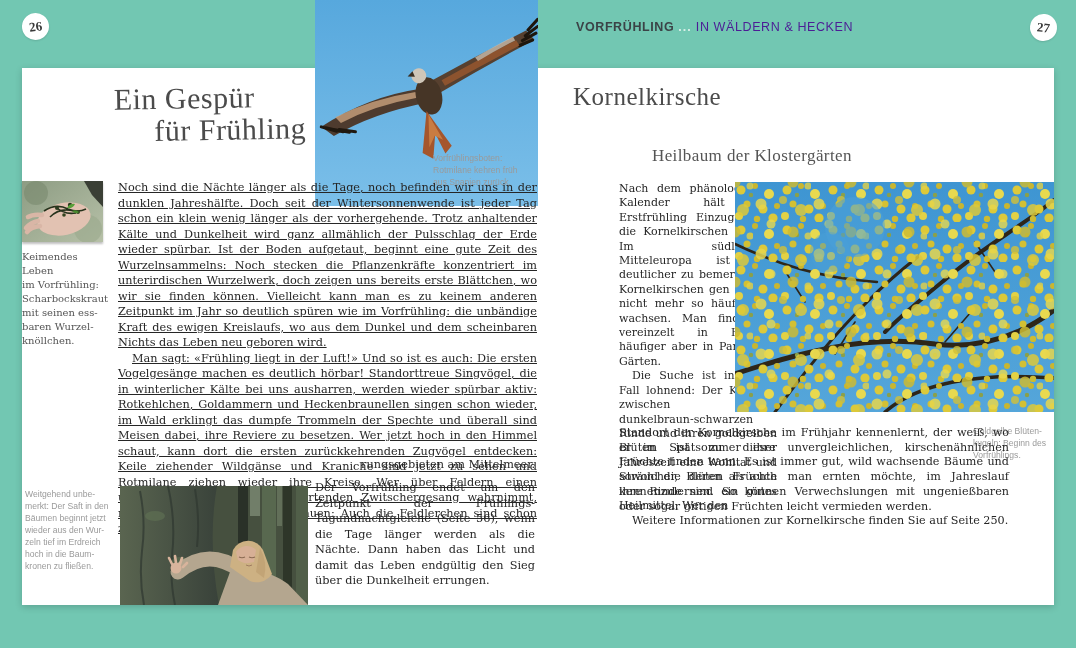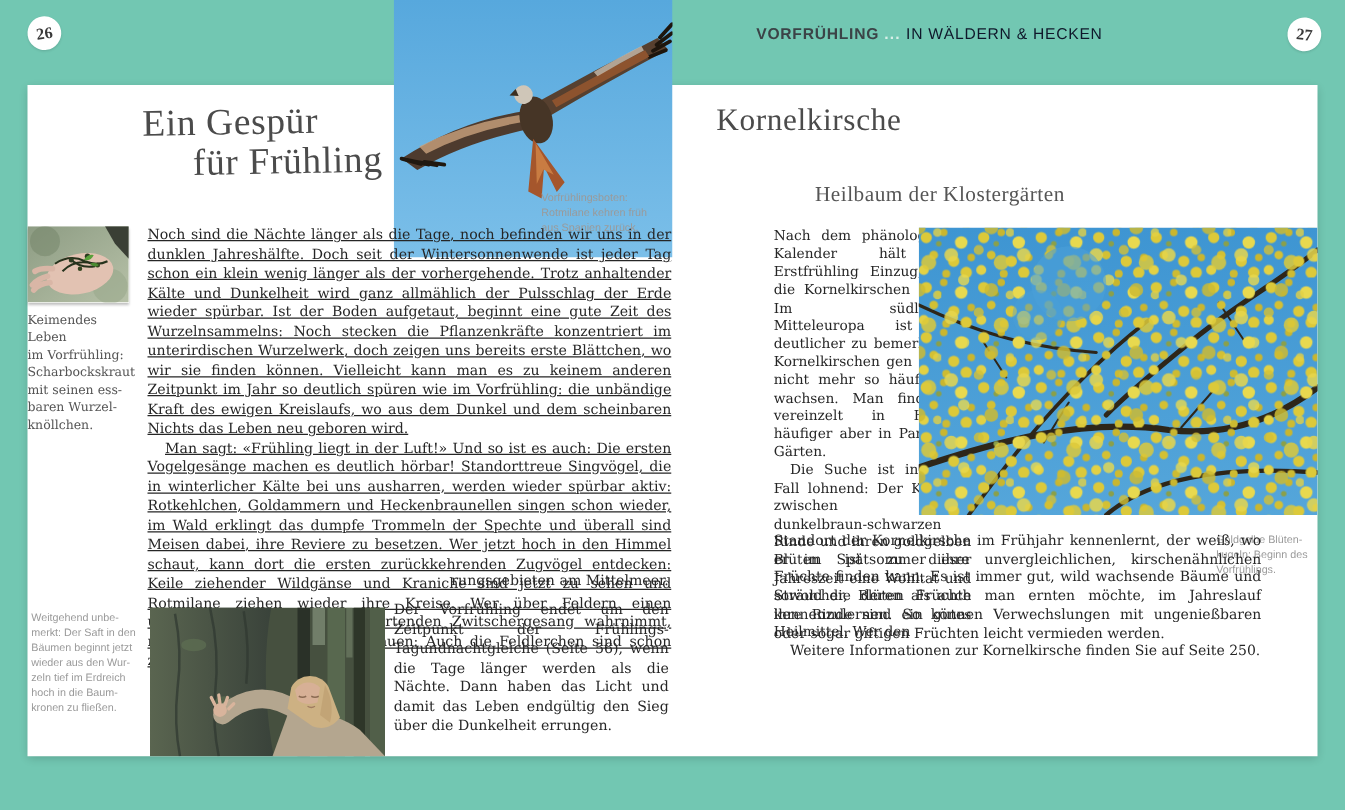--- a/index.html
+++ b/index.html
@@ -15,23 +15,23 @@
     font-family:cursive;font-size:13px;font-weight:bold;color:#3a3a3a;
     box-shadow:0 1px 2px rgba(0,0,0,.12);
   }
   #badge-left{left:22px;top:13px;transform:rotate(-8deg);}
   #badge-right{left:1030px;top:14px;transform:rotate(6deg);}
   .running-head{
     position:absolute;left:576px;top:20px;
     font-family:"Liberation Sans",sans-serif;font-size:12.5px;letter-spacing:.6px;
     white-space:nowrap;
   }
-  .running-head .rh-bold{font-weight:bold;color:#3b4347;margin-left:29px;}
+  .running-head .rh-bold{font-weight:bold;color:#3b4347;}
   .running-head .rh-sep{color:#d9efe8;font-weight:bold;letter-spacing:1px;}
-  .running-head .rh-light{color:#0f172a;}
+  .running-head .rh-light{color:#4c1d95;}
   
   .spread{
     position:absolute;left:22px;top:68px;width:1032px;height:537px;
     background:#ffffff;box-shadow:0 2px 7px rgba(0,0,0,.18);
   }
   .abs{position:absolute;}
   
   .hand-title{
     font-family:cursive;color:#4b4b4b;font-weight:300;
     line-height:1.05;letter-spacing:.5px;

